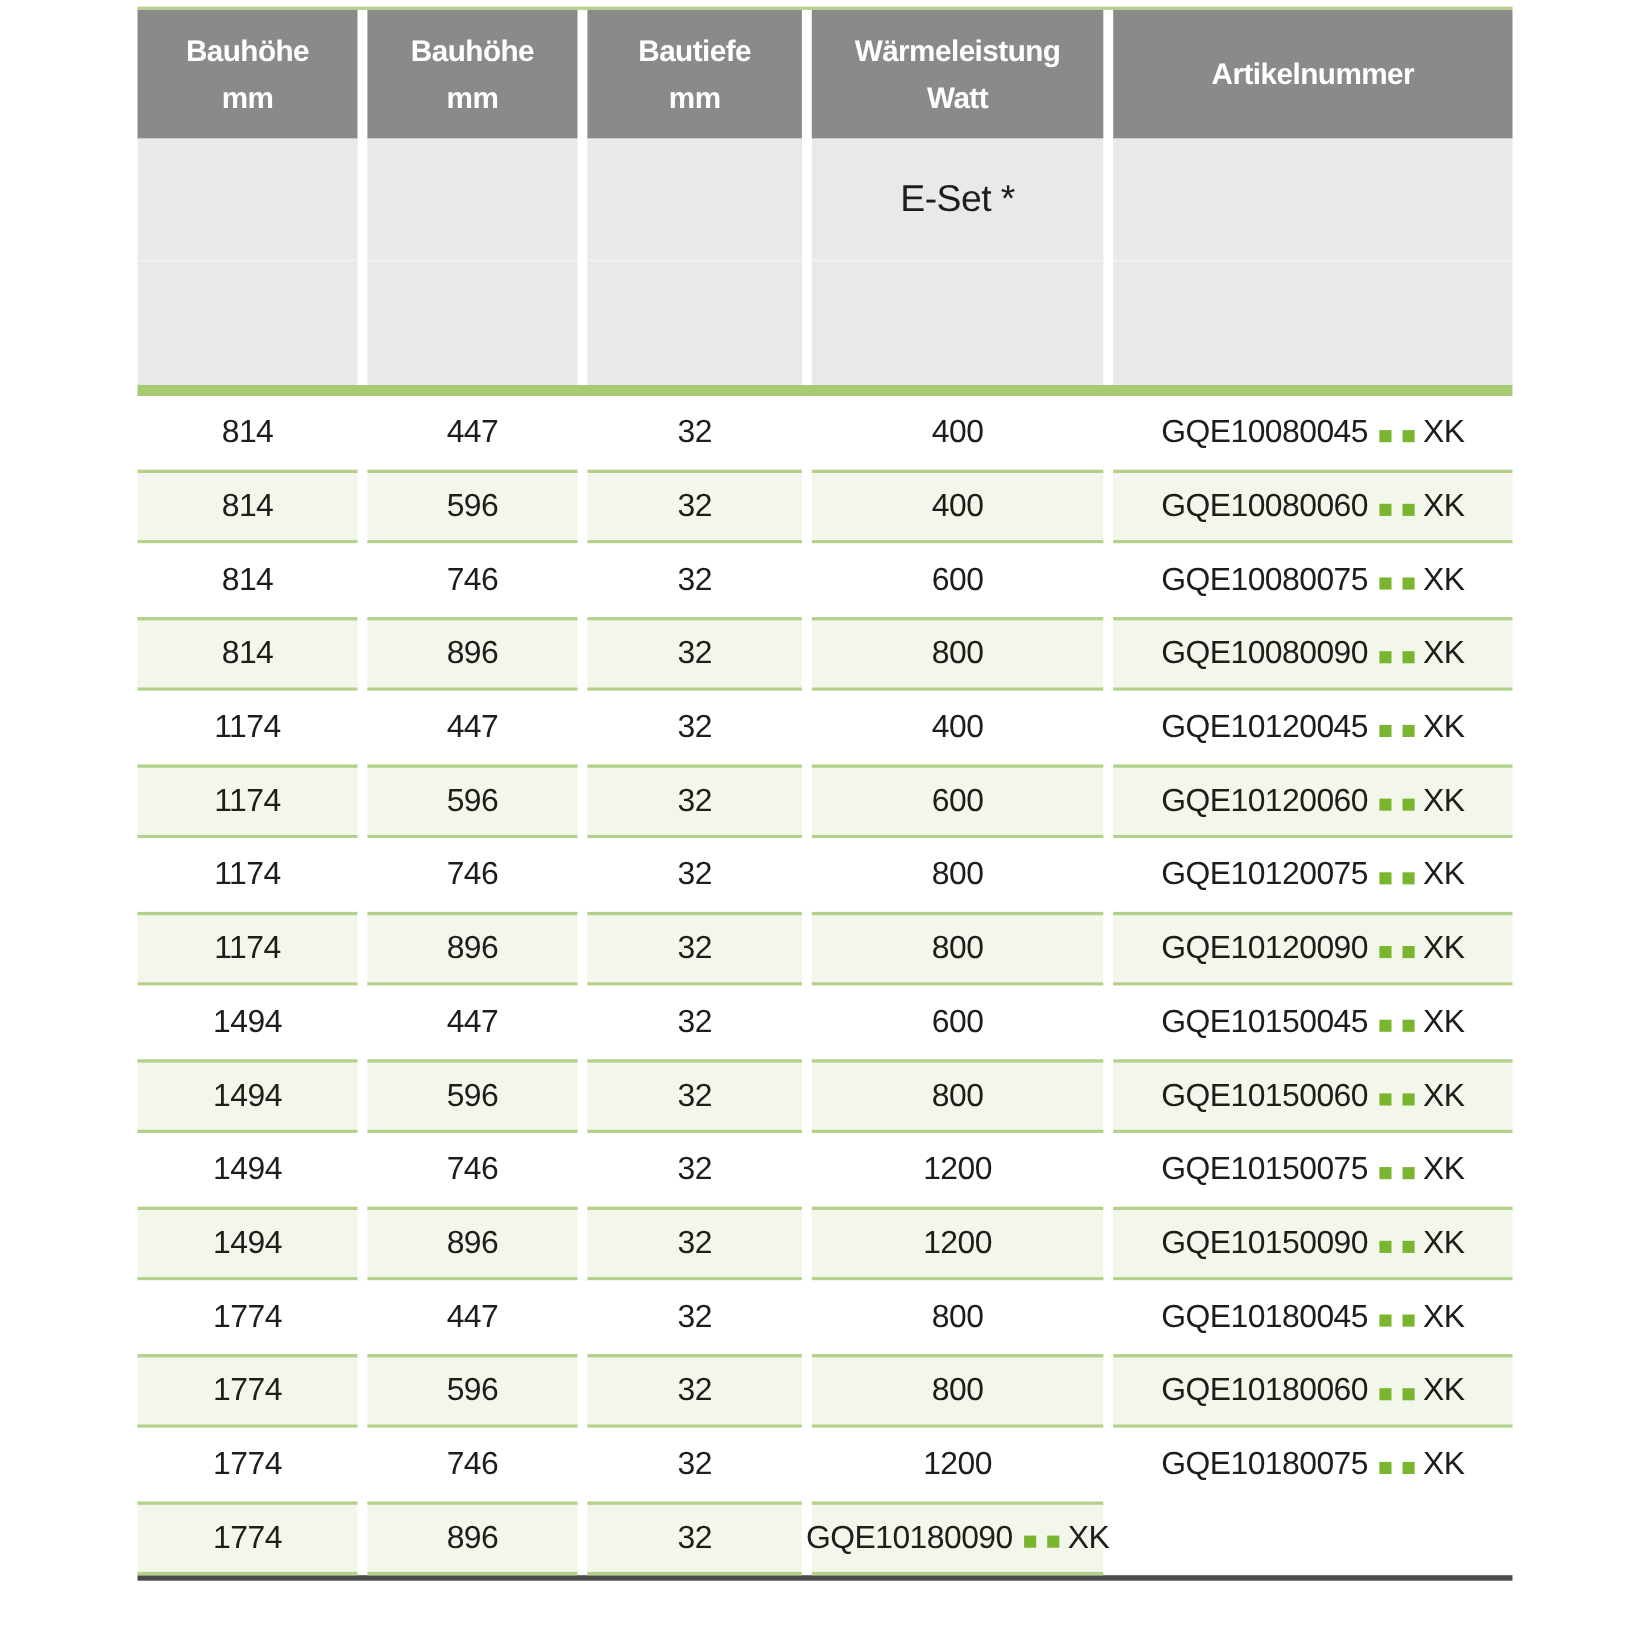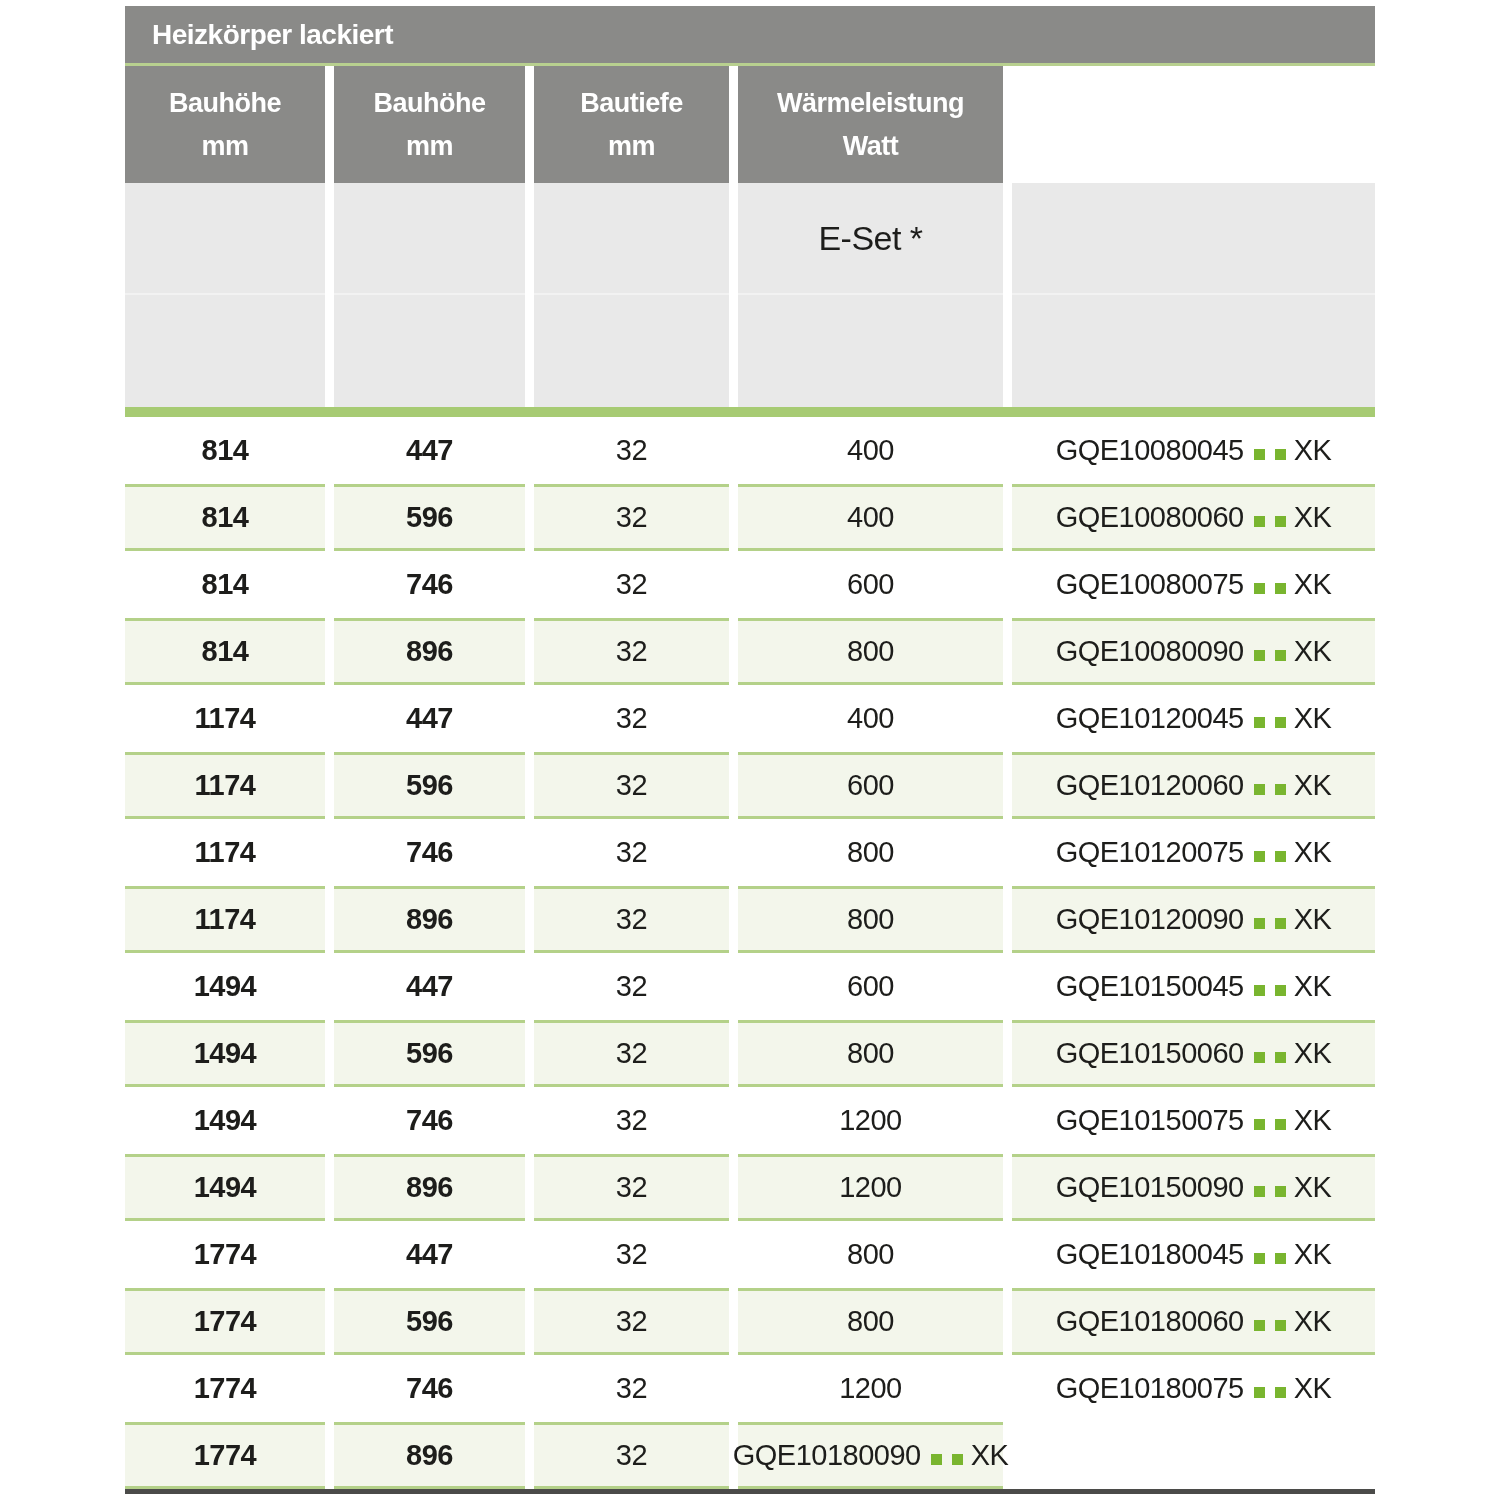--- a/index.html
+++ b/index.html
@@ -72,21 +72,21 @@
     align-items: center;
     justify-content: center;
     font-size: 29px;
     background: #ffffff;
   }
   .data-row.tinted .cell {
     background: #f3f6eb;
     border-top: 3px solid #b4d189;
     border-bottom: 3px solid #b4d189;
   }
-  .cell.bold { font-weight: bold; }
+  .cell.bold { font-weight: normal; }
   .cell.artikel { white-space: nowrap; text-align: right; }
   .artikel-inner {
     display: flex;
     align-items: baseline;
   }
   .dot {
     width: 11px;
     height: 11px;
     background: #79b52f;
     display: inline-block;
@@ -97,42 +97,42 @@
   .bottom-bar {
     height: 5px;
     background: #4b4b49;
   }
 </style>
 </head>
 <body>
 
 <div class="page">
 
-  <div class="title-bar">
-    <span>Heizkörper lackiert</span>
-  </div>
   <div class="title-underline"></div>
 
   <div class="grid">
     <div class="hcell">
       <span>Bauhöhe</span>
       <span>mm</span>
     </div>
     <div class="hcell">
       <span>Bauhöhe</span>
       <span>mm</span>
     </div>
     <div class="hcell">
       <span>Bautiefe</span>
       <span>mm</span>
     </div>
     <div class="hcell">
       <span>Wärmeleistung</span>
       <span>Watt</span>
     </div>
+    <div class="hcell">
+      <span>Artikelnummer</span>
+    </div>
   </div>
 
   <div class="grid subrow subrow1">
     <div class="cell"></div>
     <div class="cell"></div>
     <div class="cell"></div>
     <div class="cell">
       <span>E-Set *</span>
     </div>
     <div class="cell"></div>

